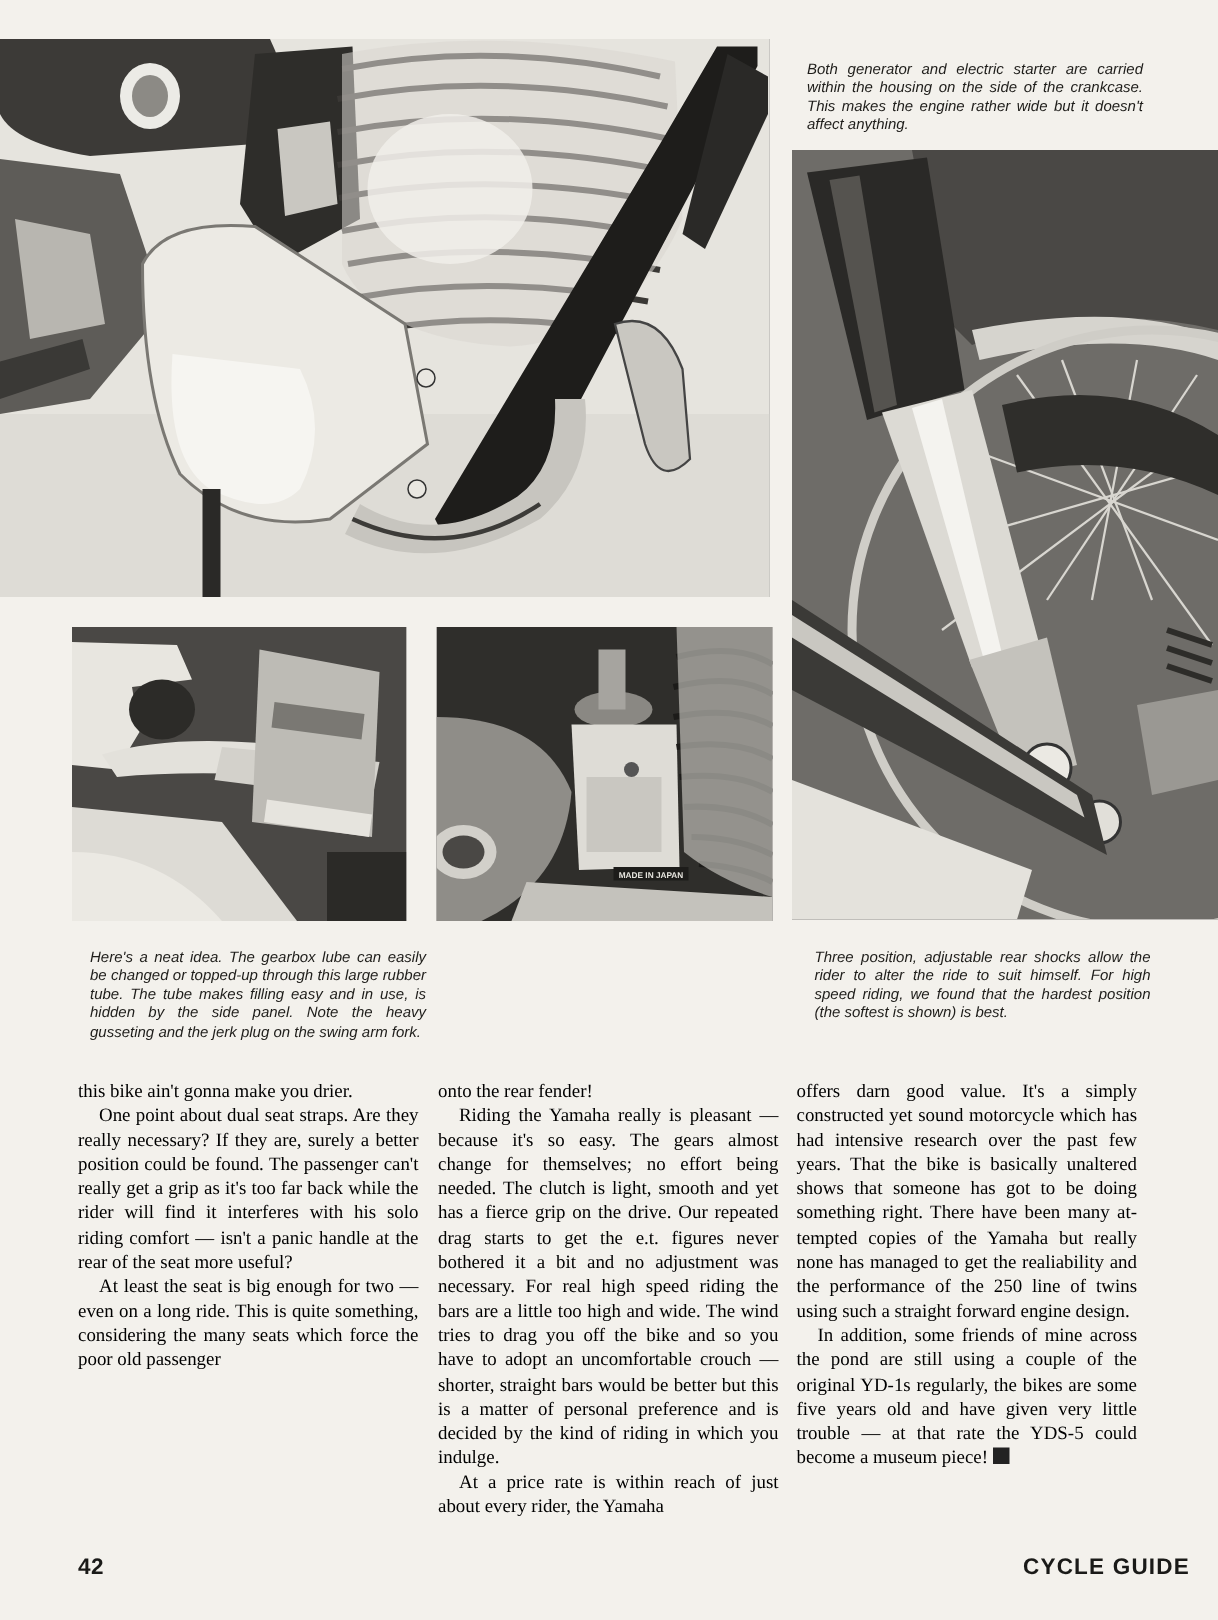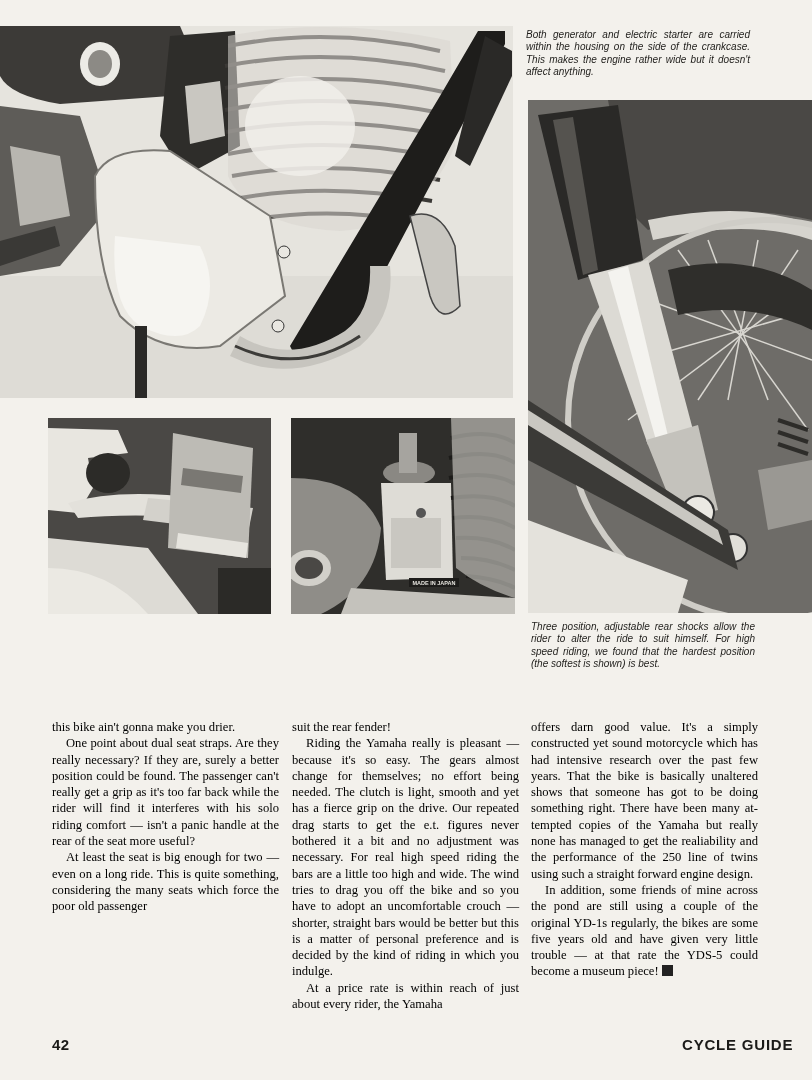--- a/index.html
+++ b/index.html
@@ -22,21 +22,21 @@
     
     .caption {
       position: absolute;
       font-family: "Liberation Sans", sans-serif;
       font-style: italic;
       font-size: 10px;
       line-height: 12.4px;
       text-align: justify;
       text-align-last: left;
       color: #1e1d1a;
-      margin: 0;
+      margin: 12px;
     }
     #caption-generator { left: 526px; top: 29px; width: 224px; }
     #caption-gearbox   { left: 48px;  top: 621px; width: 224px; }
     #caption-carbs     { left: 292px; top: 621px; width: 224px; }
     #caption-shocks    { left: 531px; top: 621px; width: 224px; }
 
     
     .col {
       position: absolute;
       top: 719px;
@@ -214,30 +214,31 @@
       </g>
       <path d="M160 0 L224 0 L224 180 Q190 170 165 150 Z" fill="#e7e5df" opacity="0.55"></path>
 
       <path d="M60 170 L224 180 L224 196 L50 196 Z" fill="#c4c2bc"></path>
 
       <rect x="118" y="160" width="50" height="9" fill="#1d1c1a"></rect>
       <text x="143" y="167" font-family="Liberation Sans, sans-serif" font-size="5.5" font-weight="bold" fill="#e6e4de" text-anchor="middle">MADE IN JAPAN</text>
     </svg>
   </div>
 
+  <p class="caption" id="caption-gearbox">Here's a neat idea. The gearbox lube can easily be changed or topped-up through this large rubber tube. The tube makes filling easy and in use, is hidden by the side panel. Note the heavy gusseting and the jerk plug on the swing arm fork.</p>
   <p class="caption" id="caption-shocks">Three position, adjustable rear shocks allow the rider to alter the ride to suit himself. For high speed riding, we found that the hardest position (the softest is shown) is best.</p>
 
   <div class="col" id="col-1">
     <p class="cont">this bike ain't gonna make you drier.</p>
     <p>One point about dual seat straps. Are they really necessary? If they are, surely a better position could be found. The passenger can't really get a grip as it's too far back while the rider will find it interferes with his solo riding com­fort — isn't a panic handle at the rear of the seat more useful?</p>
     <p>At least the seat is big enough for two — even on a long ride. This is quite something, considering the many seats which force the poor old passenger</p>
   </div>
 
   <div class="col" id="col-2">
-    <p class="cont">suit the rear fender!</p>
+    <p class="cont">onto the rear fender!</p>
     <p>Riding the Yamaha really is pleas­ant — because it's so easy. The gears almost change for themselves; no effort being needed. The clutch is light, smooth and yet has a fierce grip on the drive. Our repeated drag starts to get the e.t. figures never bothered it a bit and no adjustment was necessary. For real high speed riding the bars are a little too high and wide. The wind tries to drag you off the bike and so you have to adopt an uncomfortable crouch — shorter, straight bars would be better but this is a matter of per­sonal preference and is decided by the kind of riding in which you indulge.</p>
     <p>At a price rate is within reach of just about every rider, the Yamaha</p>
   </div>
 
   <div class="col" id="col-3">
     <p class="cont">offers darn good value. It's a simply constructed yet sound motorcycle which has had intensive research over the past few years. That the bike is basically unaltered shows that some­one has got to be doing something right. There have been many at­tempted copies of the Yamaha but really none has managed to get the realiability and the performance of the 250 line of twins using such a straight forward engine design.</p>
     <p><span>In addition, some friends of mine across the pond are still using a couple of the original YD-1s regularly, the bikes are some five years old and have given very little trouble — at that rate the YDS-5 could become a museum piece!</span><span class="end-mark"></span></p>
   </div>
 
   <div class="folio" id="page-number">42</div>

